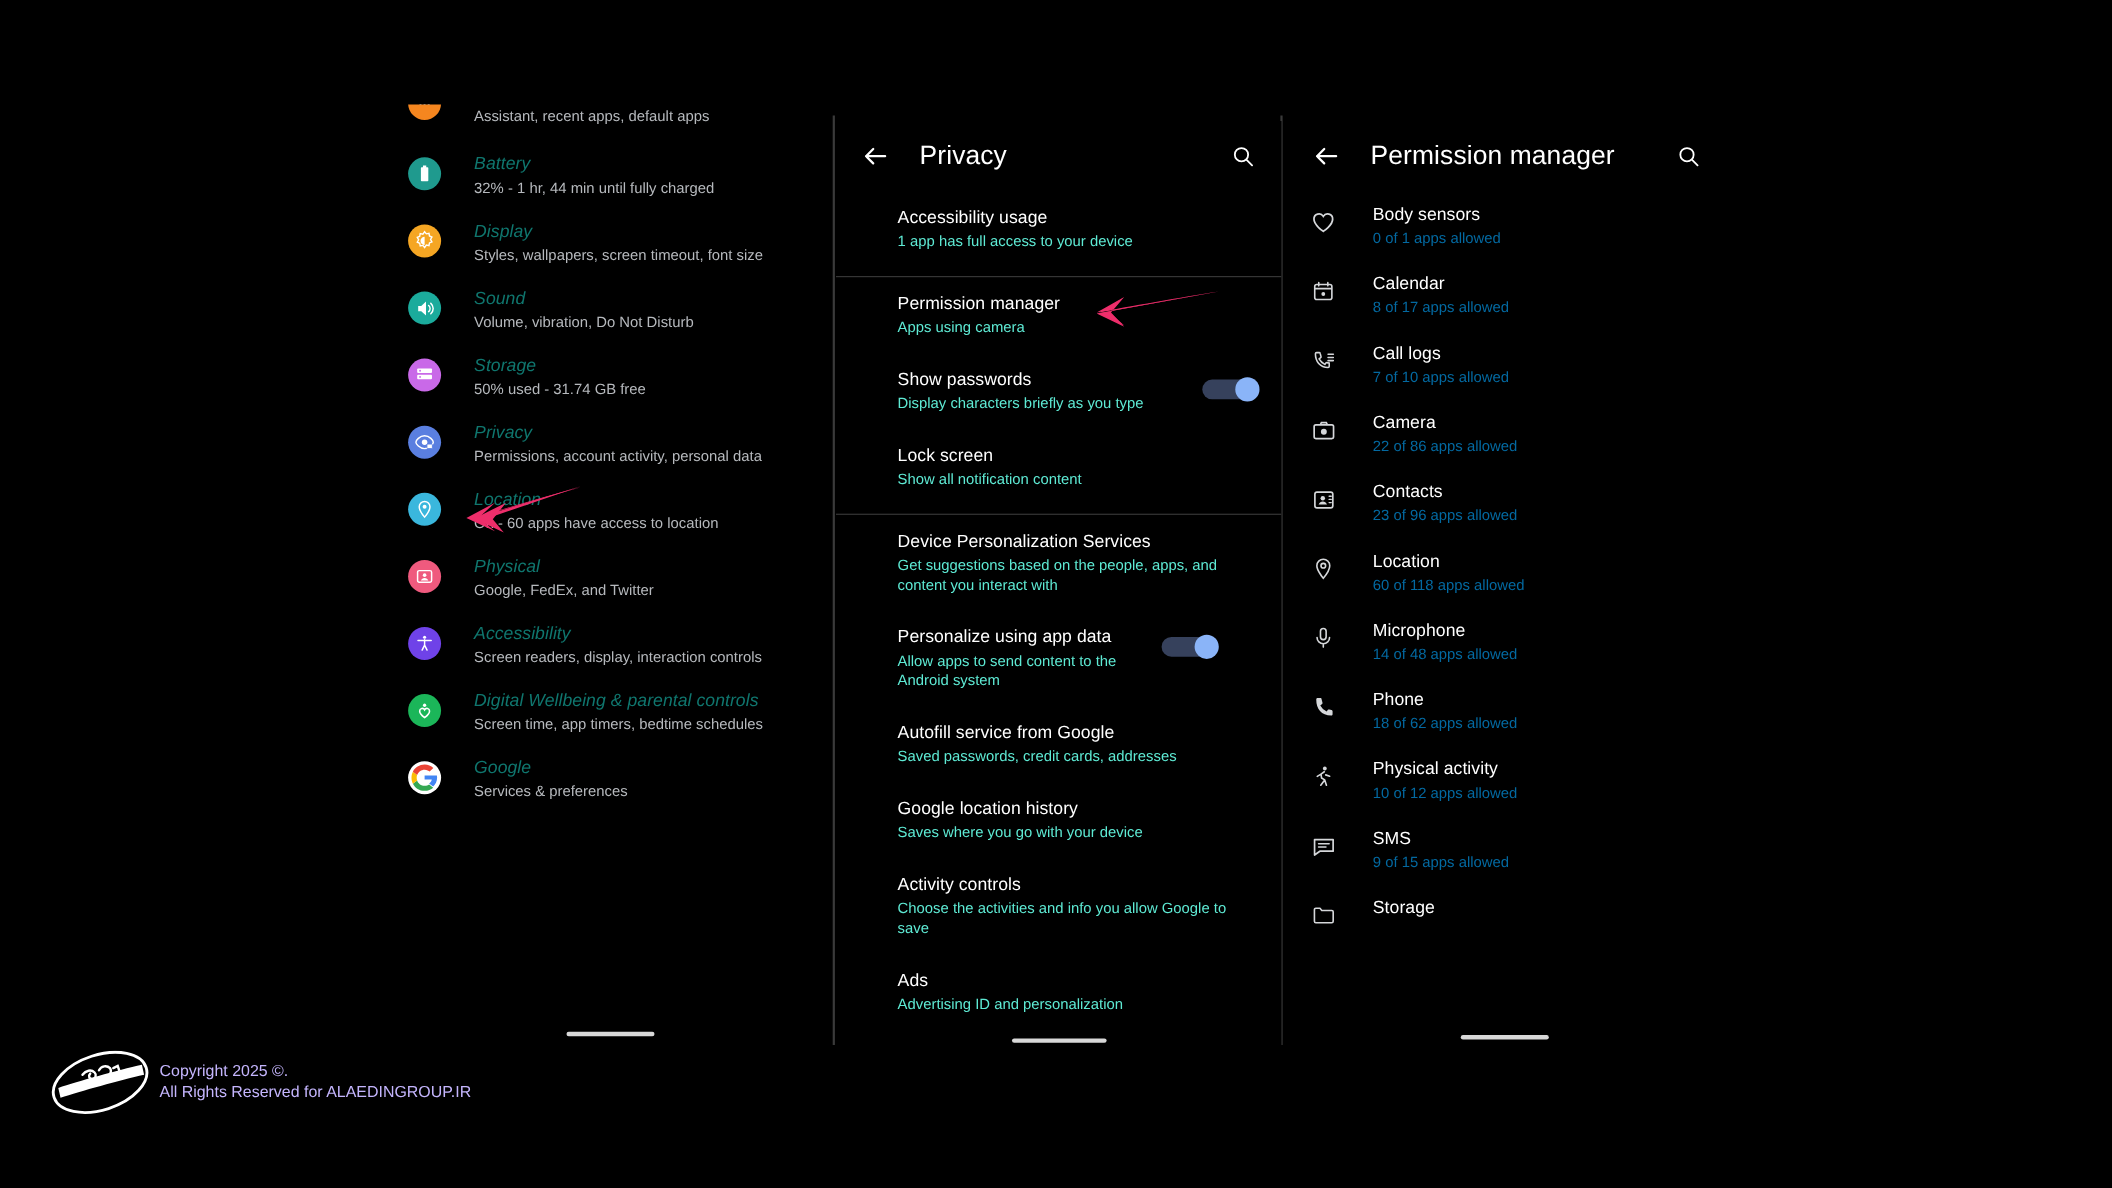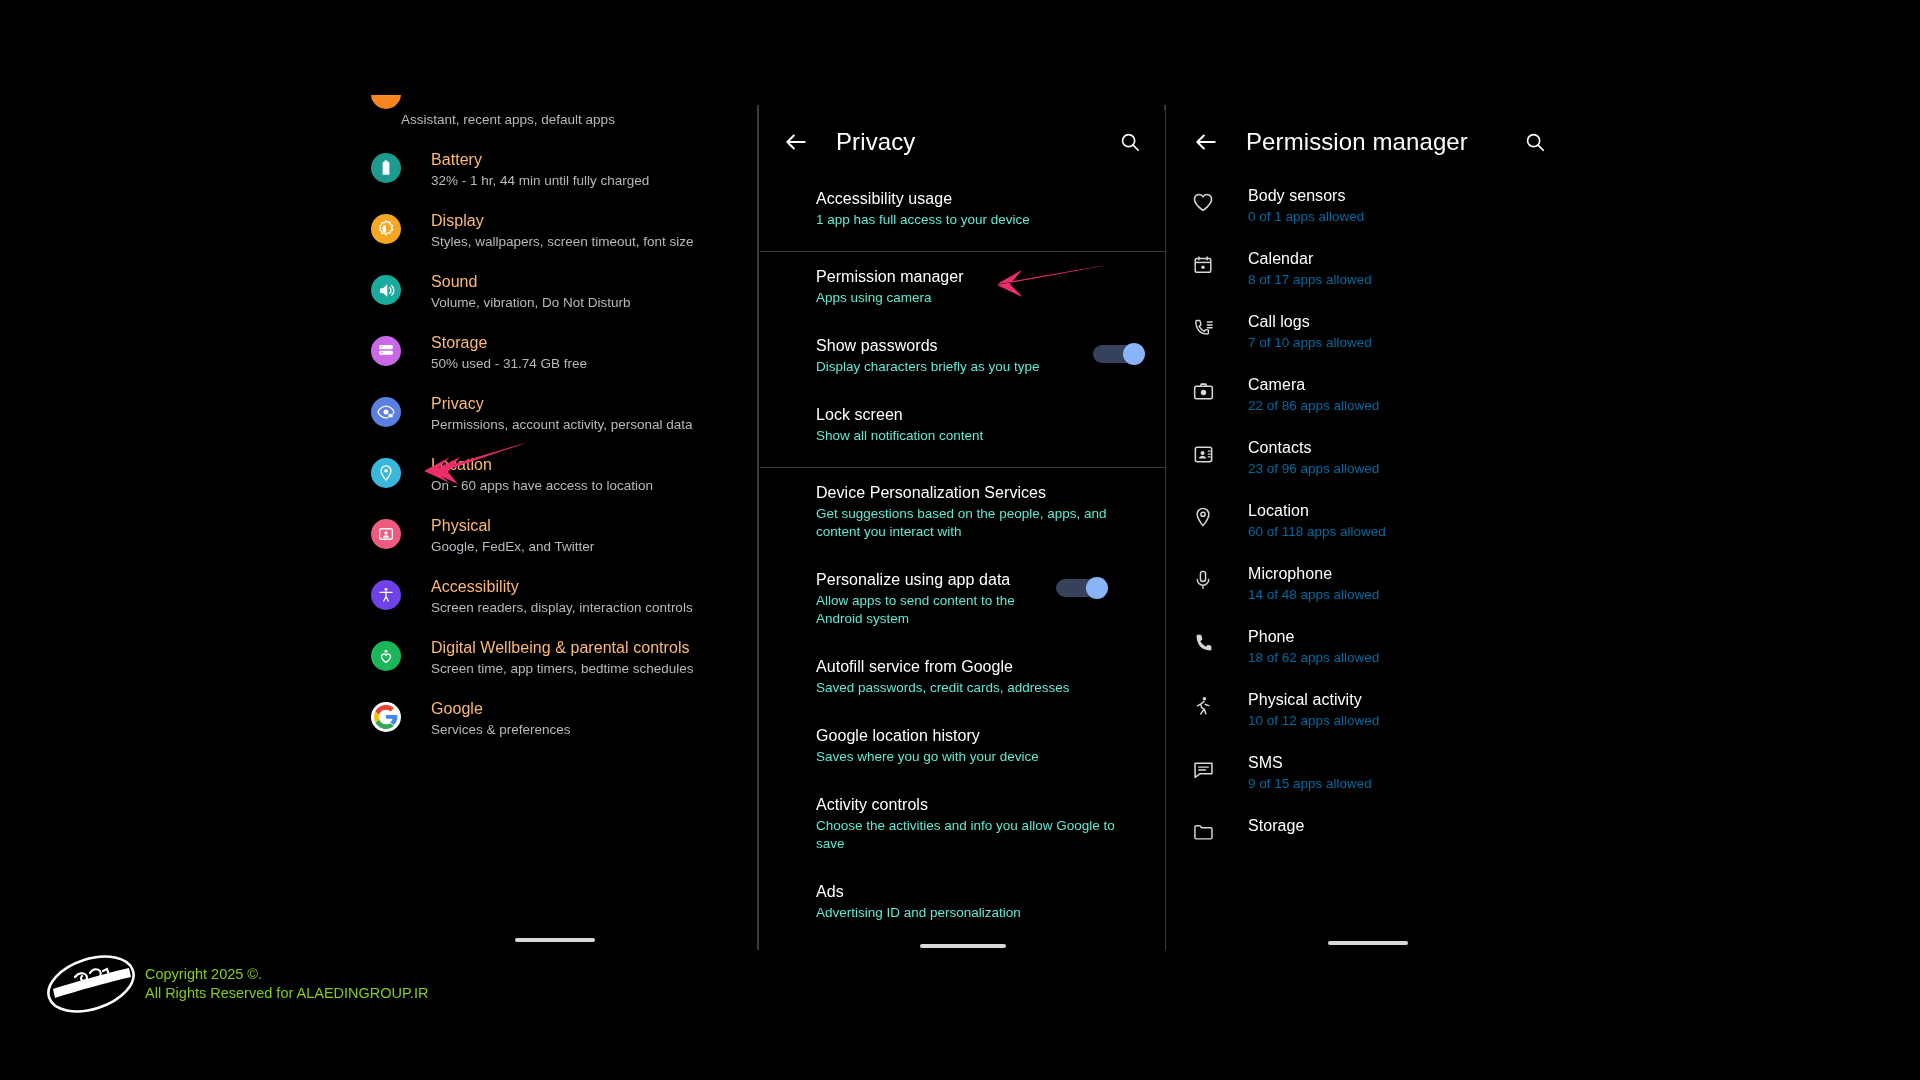--- a/index.html
+++ b/index.html
@@ -84,24 +84,25 @@
     width: 30px; height: 30px;
     border-radius: 50%;
     flex: 0 0 auto;
     margin-top: 4px;
     display: flex; align-items: center; justify-content: center;
   }
   .set-icon svg { display:block; }
   .set-text { margin-left: 30px; padding-top: 1px; min-width: 0; }
   .set-title {
     font-size: 16px;
-    color: #fdba74;
+    color: #0f766e;
     line-height: 20px;
     letter-spacing: 0.05px;
     white-space: nowrap;
+    font-style: italic;
   }
   .set-sub {
     font-size: 13.5px;
     color: #b6b9bd;
     line-height: 18px;
     margin-top: 2px;
     white-space: nowrap;
   }
 
   
@@ -209,38 +210,38 @@
     display: flex;
     align-items: center;
   }
   #wm-logo {
     width: 92px; height: 58px;
     flex: 0 0 auto;
     position: relative;
   }
   #wm-text {
     margin-left: 8px;
-    color: #84cc16;
+    color: #c4b5fd;
     font-size: 14.5px;
     line-height: 19px;
     white-space: nowrap;
   }
   #wm-text div { white-space: nowrap; }
 </style>
 </head>
 <body>
 
 <div id="stage">
 
   <div class="panel-divider" id="div-1"></div>
   <div class="panel-divider" id="div-2"></div>
 
   <div class="panel" id="panel-settings">
 
-    <div class="set-row" style="padding-top:0;min-height:34px;flex-direction:column;">
+    <div class="set-row" style="padding-top:0;min-height:34px;">
       <div class="set-icon" style="background:#f5861f;margin-top:-16px;">
         <svg width="18" height="18" viewBox="0 0 24 24">
             <circle cx="7" cy="12" r="1.7" fill="#fff"></circle>
             <circle cx="12" cy="12" r="1.7" fill="#fff"></circle>
             <circle cx="17" cy="12" r="1.7" fill="#fff"></circle>
           </svg>
       </div>
       <div class="set-text" style="padding-top:0;">
         <div class="set-sub">Assistant, recent apps, default apps</div>
       </div>

